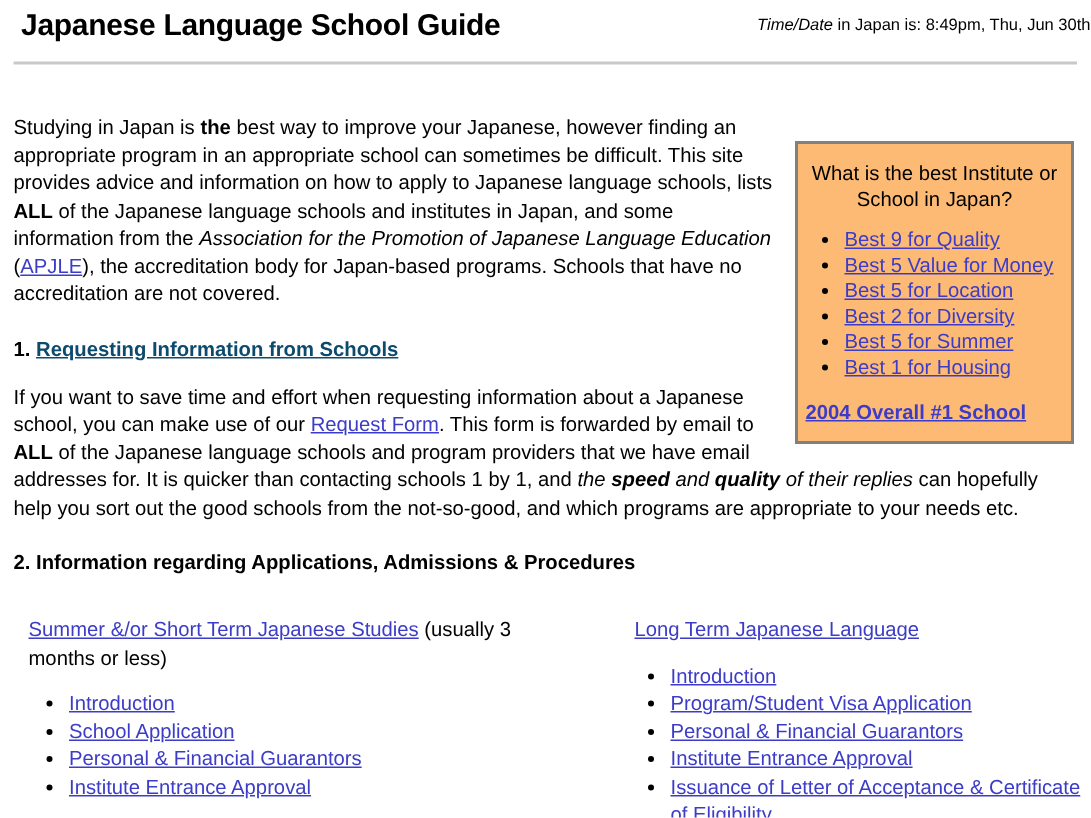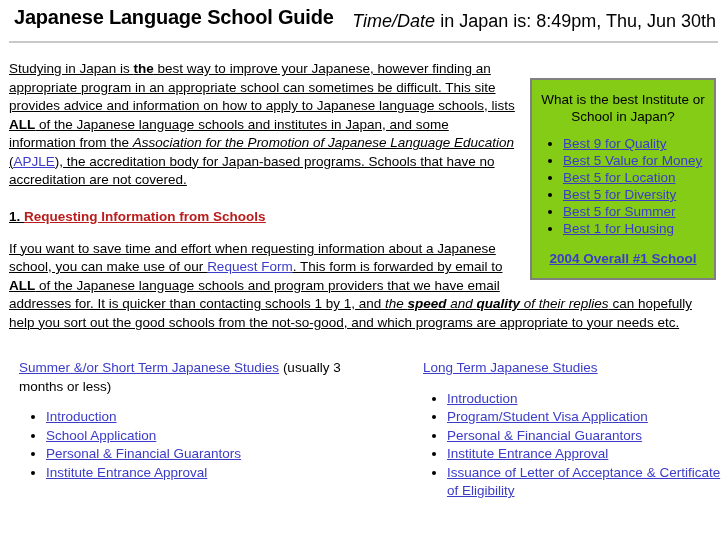--- a/index.html
+++ b/index.html
@@ -14,44 +14,43 @@
     font-family: "Liberation Sans", sans-serif;
     font-size: 13.5px;
     color: #000000;
     -webkit-font-smoothing: none;
   }
   .page {
     position: relative;
     width: 727px;
     height: 545px;
     box-sizing: border-box;
-    text-decoration: underline;
   }
 
   
   .header {
     position: relative;
     height: 36px;
     padding: 0 9px;
   }
   .site-title {
     position: absolute;
     left: 14px;
     top: 6px;
     margin: 0;
     font-size: 20px;
     font-weight: bold;
     letter-spacing: -0.2px;
     white-space: nowrap;
   }
   .timedate {
     position: absolute;
-    right: 11px;
+    right: 0;
     top: 11px;
-    font-size: 18px;
+    font-size: 11px;
     white-space: nowrap;
   }
   .timedate .em { font-style: italic; }
 
   hr.rule {
     border: 0;
     border-top: 2px solid #c9c9c9;
     margin: 5px 9px 0 9px;
     height: 0;
   }
@@ -63,66 +62,66 @@
   }
 
   
   .best-box {
     float: right;
     width: 172px;
     margin: 18px 0 10px 14px;
     border: 2px solid #808080;
     padding: 9px 5px 10px 5px;
     box-sizing: content-box;
-    background: #84cc16;
+    background: #fdba74;
   }
   .best-box-title {
     text-align: center;
     font-size: 13.5px;
     line-height: 17px;
     margin: 2px 4px 10px 4px;
   }
   .best-box ul {
     margin: 0;
     padding: 0 0 0 26px;
     list-style: disc;
   }
   .best-box ul li {
     line-height: 17px;
     margin: 0;
     padding: 0;
   }
   .best-box-footer {
-    text-align: center;
+    text-align: left;
     margin-top: 14px;
     margin-bottom: 2px;
     font-weight: bold;
     font-size: 13.5px;
   }
 
   p.body {
     margin: 14px 0 0 0;
     line-height: 18.5px;
     font-size: 13.5px;
   }
-  p.intro { margin-top: 17px; }
+  p.intro { margin-top: 33px; }
 
   h2.section {
     margin: 18px 0 0 0;
     font-size: 13.5px;
     font-weight: bold;
     line-height: 18px;
   }
   h2.section .num { font-weight: bold; }
 
   a {
     color: #3c3cc8;
     text-decoration: underline;
   }
-  a.bright { color: #b91c1c; }
+  a.bright { color: #0c4a6e; }
   .bold { font-weight: bold; }
   .ital { font-style: italic; }
   .bi { font-weight: bold; font-style: italic; margin-top: 43px; }
 
   
   .cols {
     position: relative;
     clear: both;
     margin-top: 17px;
   }
@@ -162,50 +161,51 @@
   <hr class="rule">
 
   <div class="content">
 
     <div class="best-box">
       <div class="best-box-title">What is the best Institute or School in Japan?</div>
       <ul>
         <li><a href="#">Best 9 for Quality</a></li>
         <li><a href="#">Best 5 Value for Money</a></li>
         <li><a href="#">Best 5 for Location</a></li>
-        <li><a href="#">Best 5 for Diversity</a></li>
+        <li><a href="#">Best 2 for Diversity</a></li>
         <li><a href="#">Best 5 for Summer</a></li>
         <li><a href="#">Best 1 for Housing</a></li>
       </ul>
       <div class="best-box-footer"><a href="#">2004 Overall #1 School</a></div>
     </div>
 
     <p class="body intro"><span>Studying in Japan is </span><span class="bold">the</span><span> best way to improve your Japanese, however finding an appropriate program in an appropriate school can sometimes be difficult. This site provides advice and information on how to apply to Japanese language schools, lists </span><span class="bold">ALL</span><span> of the Japanese language schools and institutes in Japan, and some information from the </span><span class="ital">Association for the Promotion of Japanese Language Education</span><span> (</span><a href="#">APJLE</a><span>), the accreditation body for Japan-based programs. Schools that have no accreditation are not covered.</span></p>
 
     <h2 class="section"><span class="num">1. </span><a href="#" class="bright">Requesting Information from Schools</a></h2>
 
     <p class="body"><span>If you want to save time and effort when requesting information about a Japanese school, you can make use of our </span><a href="#">Request Form</a><span>. This form is forwarded by email to </span><span class="bold">ALL</span><span> of the Japanese language schools and program providers that we have email addresses for. It is quicker than contacting schools 1 by 1, and </span><span class="ital">the </span><span class="bi">speed</span><span class="ital"> and </span><span class="bi">quality</span><span class="ital"> of their replies</span><span> can hopefully help you sort out the good schools from the not-so-good, and which programs are appropriate to your needs etc.</span></p>
 
+    <h2 class="section">2. Information regarding Applications, Admissions &amp; Procedures</h2>
 
 
     <div class="cols">
 
       <div class="col col-left">
         <p class="col-head"><a href="#">Summer &amp;/or Short Term Japanese Studies</a><span> (usually 3 months or less)</span></p>
         <ul>
           <li><a href="#">Introduction</a></li>
           <li><a href="#">School Application</a></li>
           <li><a href="#">Personal &amp; Financial Guarantors</a></li>
           <li><a href="#">Institute Entrance Approval</a></li>
 
         </ul>
       </div>
 
       <div class="col col-right">
-        <p class="col-head"><a href="#">Long Term Japanese Studies</a><span></span></p>
+        <p class="col-head"><a href="#">Long Term Japanese Language</a><span></span></p>
         <ul>
           <li><a href="#">Introduction</a></li>
           <li><a href="#">Program/Student Visa Application</a></li>
           <li><a href="#">Personal &amp; Financial Guarantors</a></li>
           <li><a href="#">Institute Entrance Approval</a></li>
           <li><a href="#">Issuance of Letter of Acceptance &amp; Certificate of Eligibility</a></li>
         </ul>
       </div>
 
     </div>

